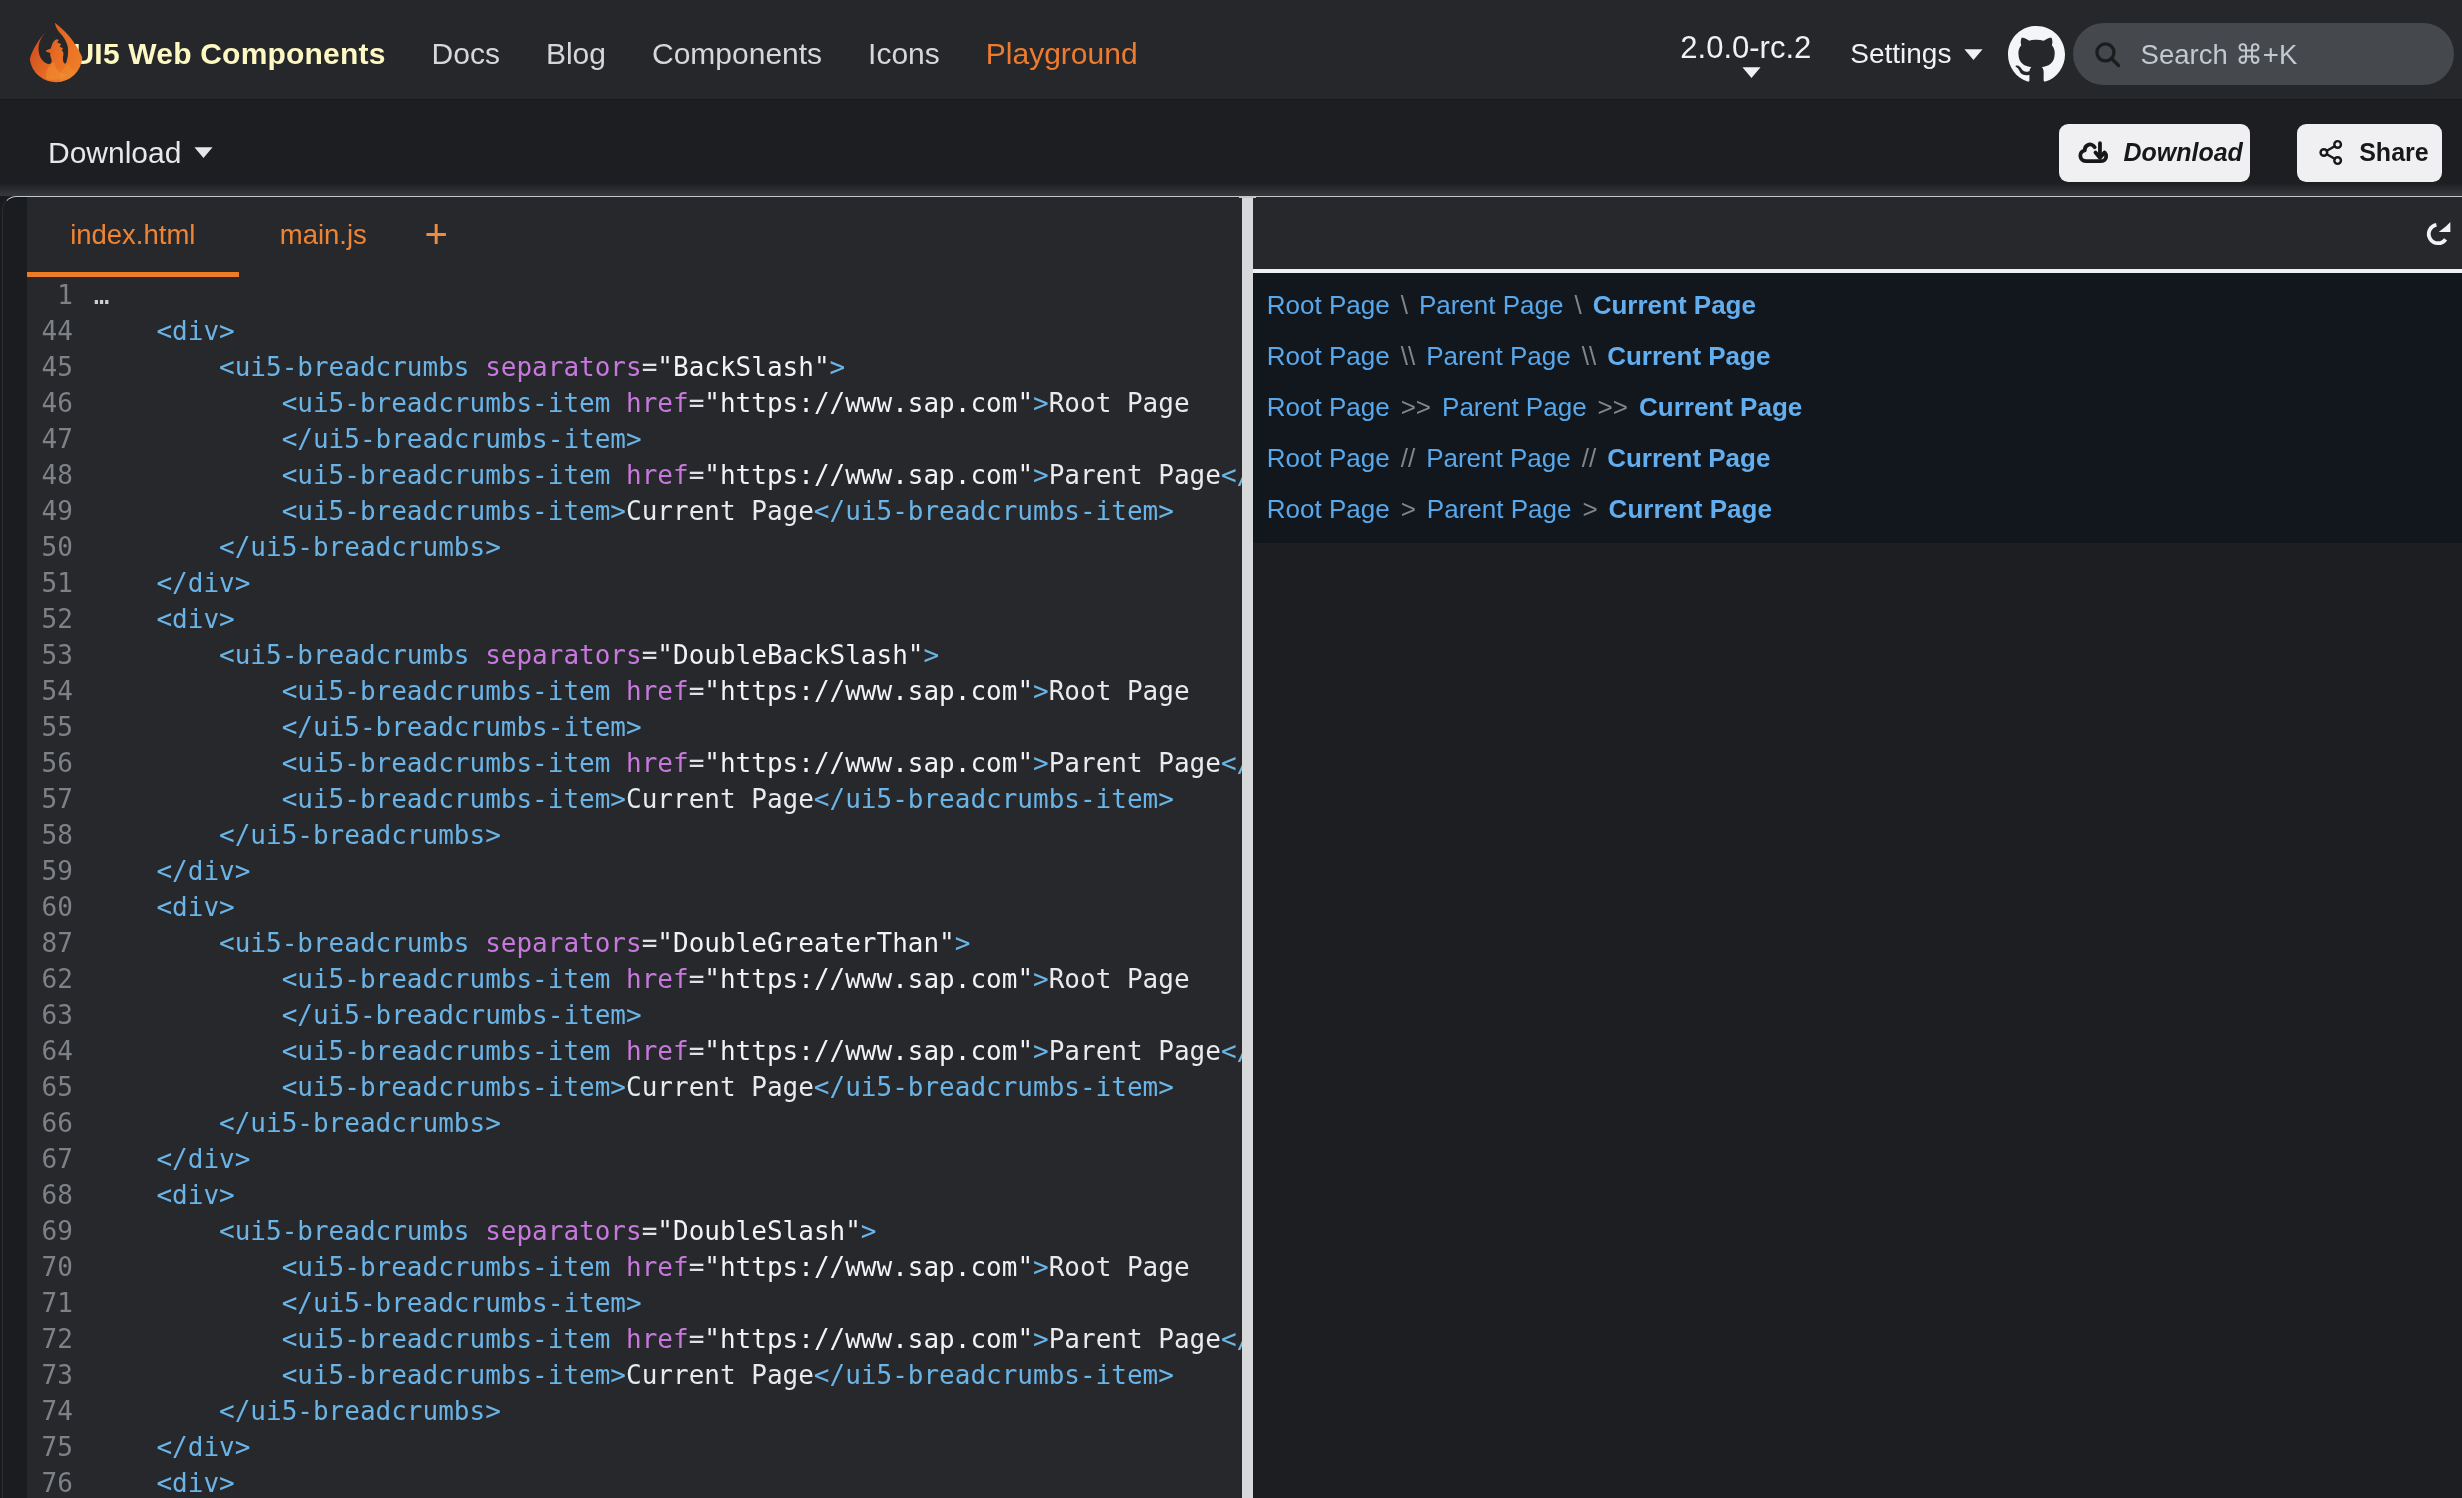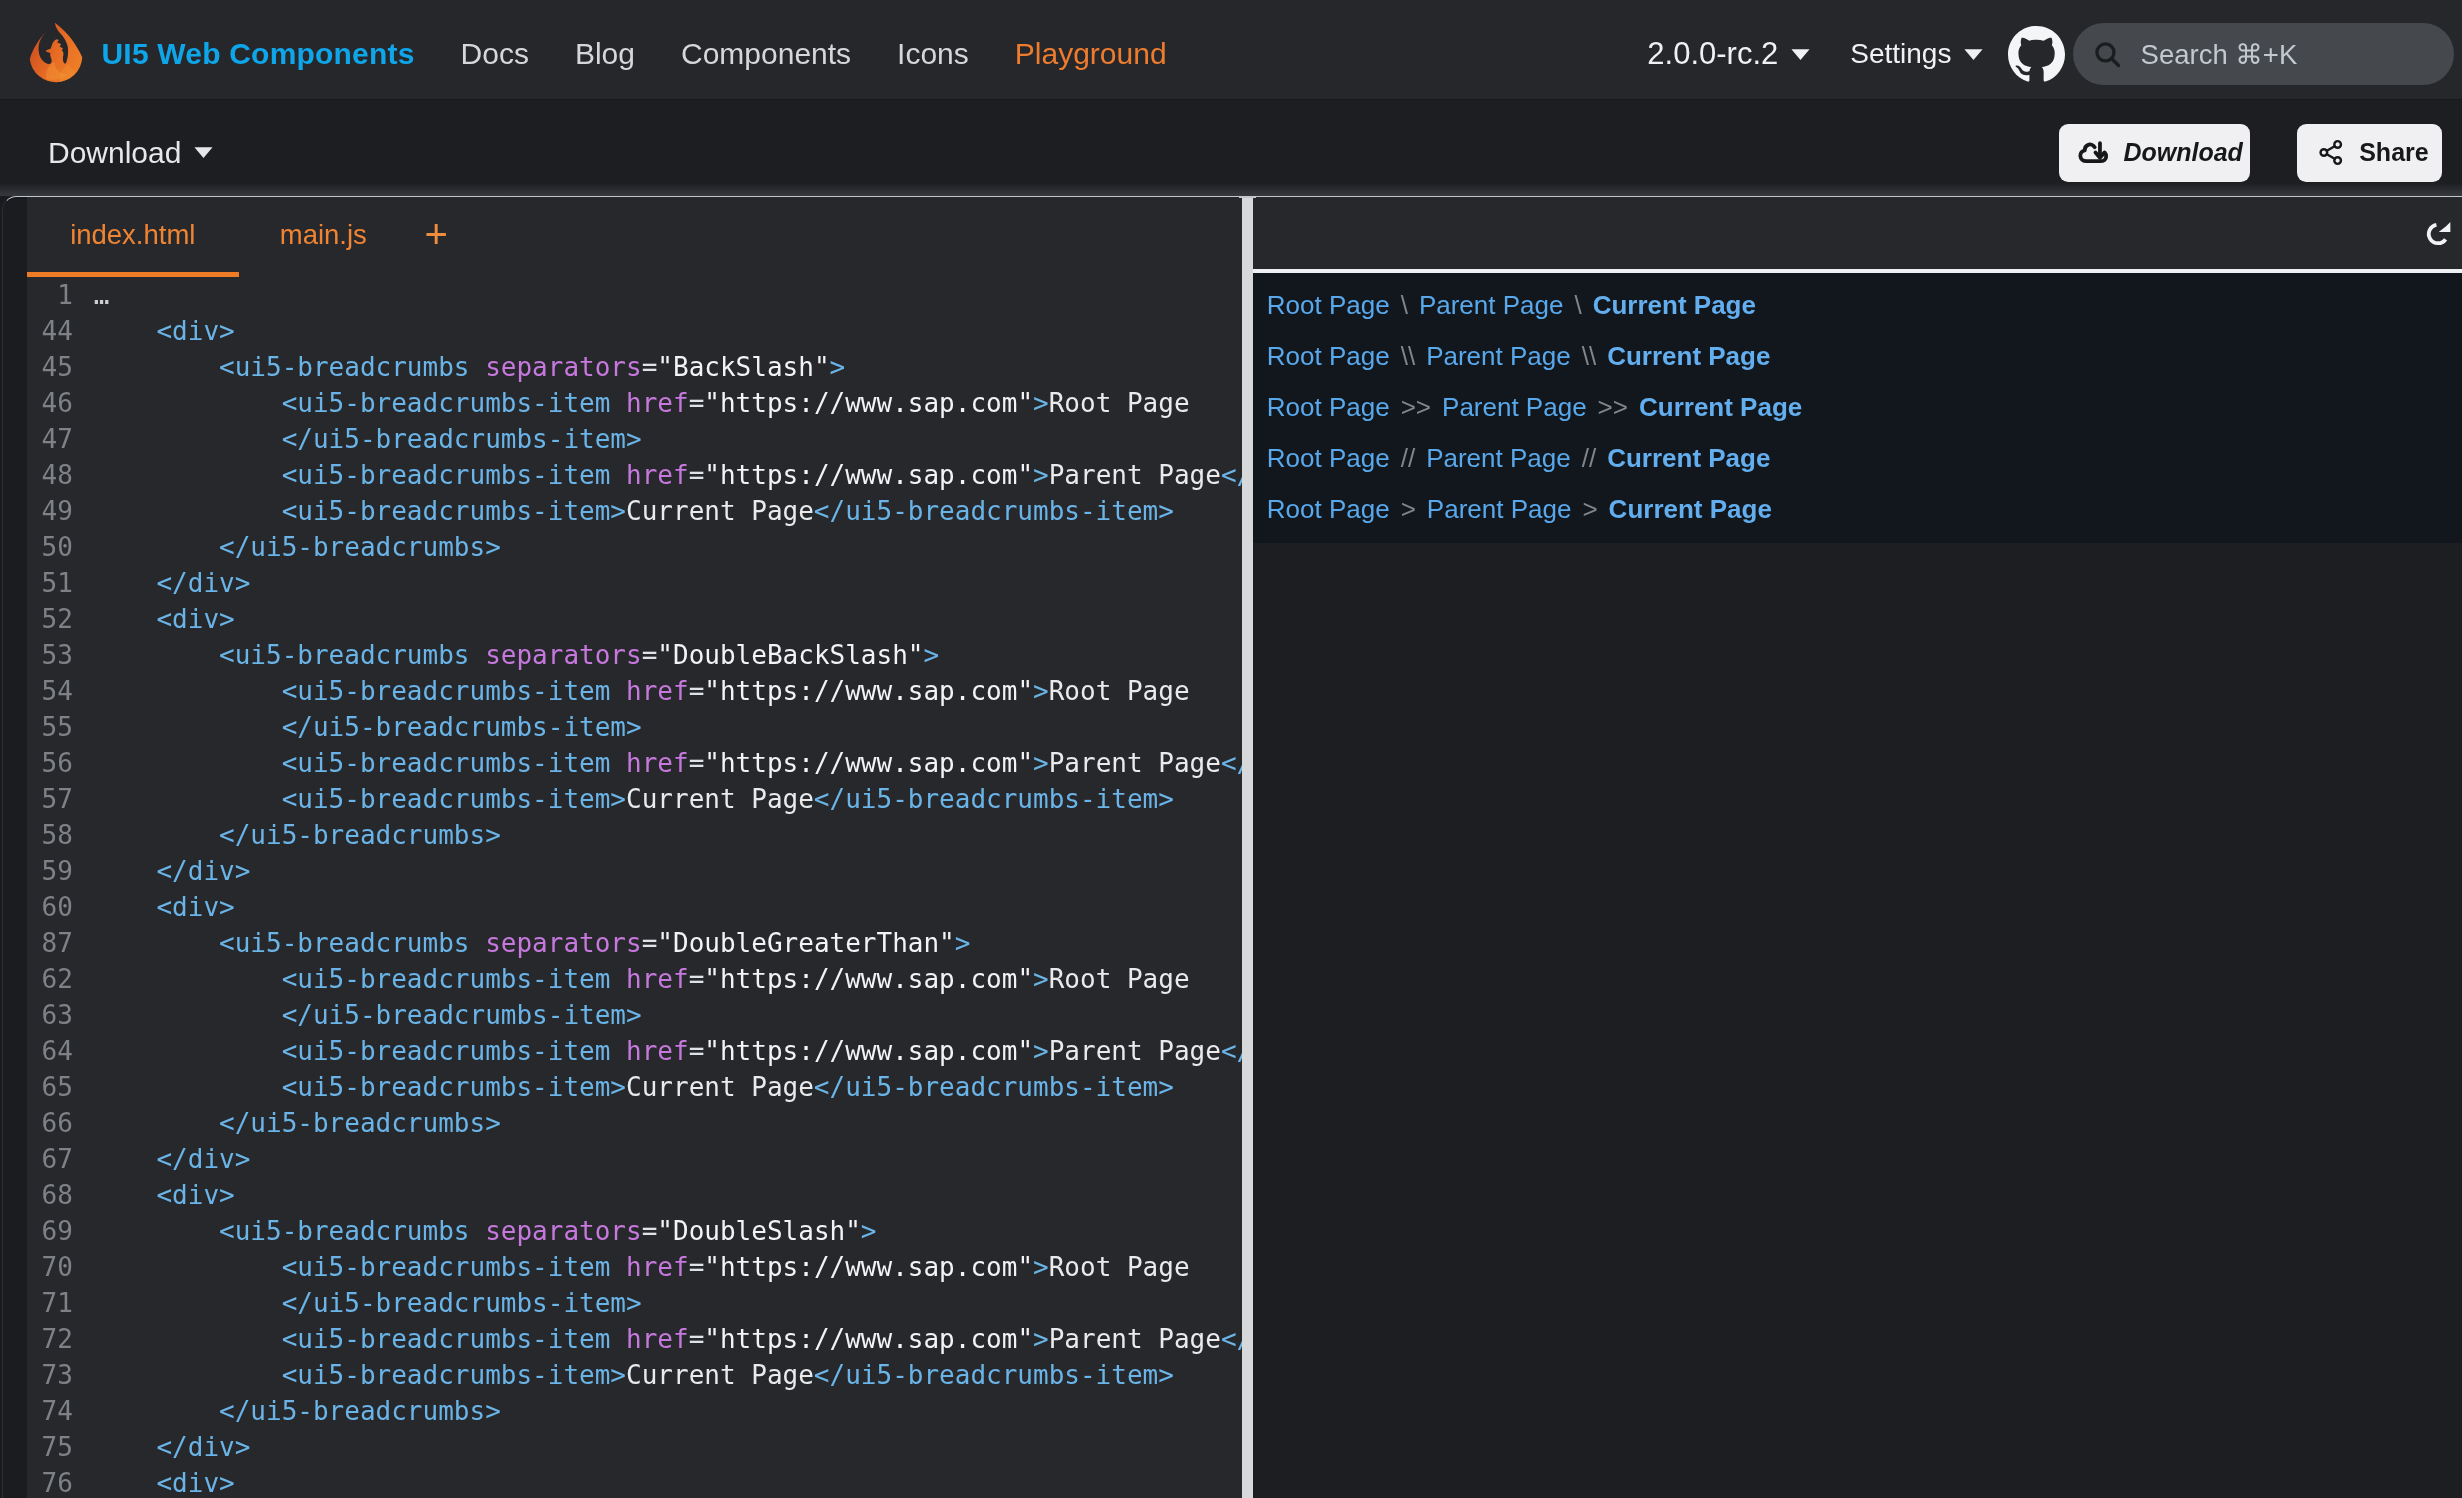--- a/index.html
+++ b/index.html
@@ -9,28 +9,28 @@
     -webkit-font-smoothing:antialiased;
     background:#1a1b1e;
     position:relative;
   }
   
   .navbar {
     position:absolute; left:0; top:0; width:2462px; height:99px;
     background:#26272b; display:flex; align-items:center; padding:9.2px 0 0 27.5px;
   }
   .logo { width:66px; height:66px; flex:0 0 auto; position:absolute; left:26px; top:18.4px; }
-  .site-title { color:#0ea5e9; font-size:30px; font-weight:700; margin-left:74px; letter-spacing:0.2px; }
+  .site-title { color:#fef9c3; font-size:30px; font-weight:700; margin-left:45px; letter-spacing:0.2px; }
   .nav-links { display:flex; list-style:none; margin-left:46px; gap:46px;text-align:center; }
   .nav-link { color:#d6d7d9; font-size:30px; cursor:pointer; }
   .nav-link.active { color:#ee7c2e; }
   .nav-spacer { flex:1; }
   .nav-group { display:flex; align-items:center; color:#f0f1f3; font-size:31px; cursor:pointer; }
   .caret { width:21px; height:13px; margin-left:12px; display:block; }
-  .version-group { margin-right:39px; }
+  .version-group { margin-right:39px;flex-direction:column; }
   .settings-group { margin-right:24px; font-size:28px; }
   .github-btn { width:57px; height:57px; margin-right:7.3px; cursor:pointer; }
   .search-pill {
     width:381px; height:62px; background:#45484d; border-radius:31px;
     display:flex; align-items:center; padding:0 18.4px; margin-right:8.3px; cursor:text;
   }
   .search-icon { width:33px; height:33px; flex:0 0 auto; }
   .search-placeholder { color:#c3c8cf; font-size:27.5px; margin-left:16.5px; white-space:nowrap; }
   
   .toolbar {

